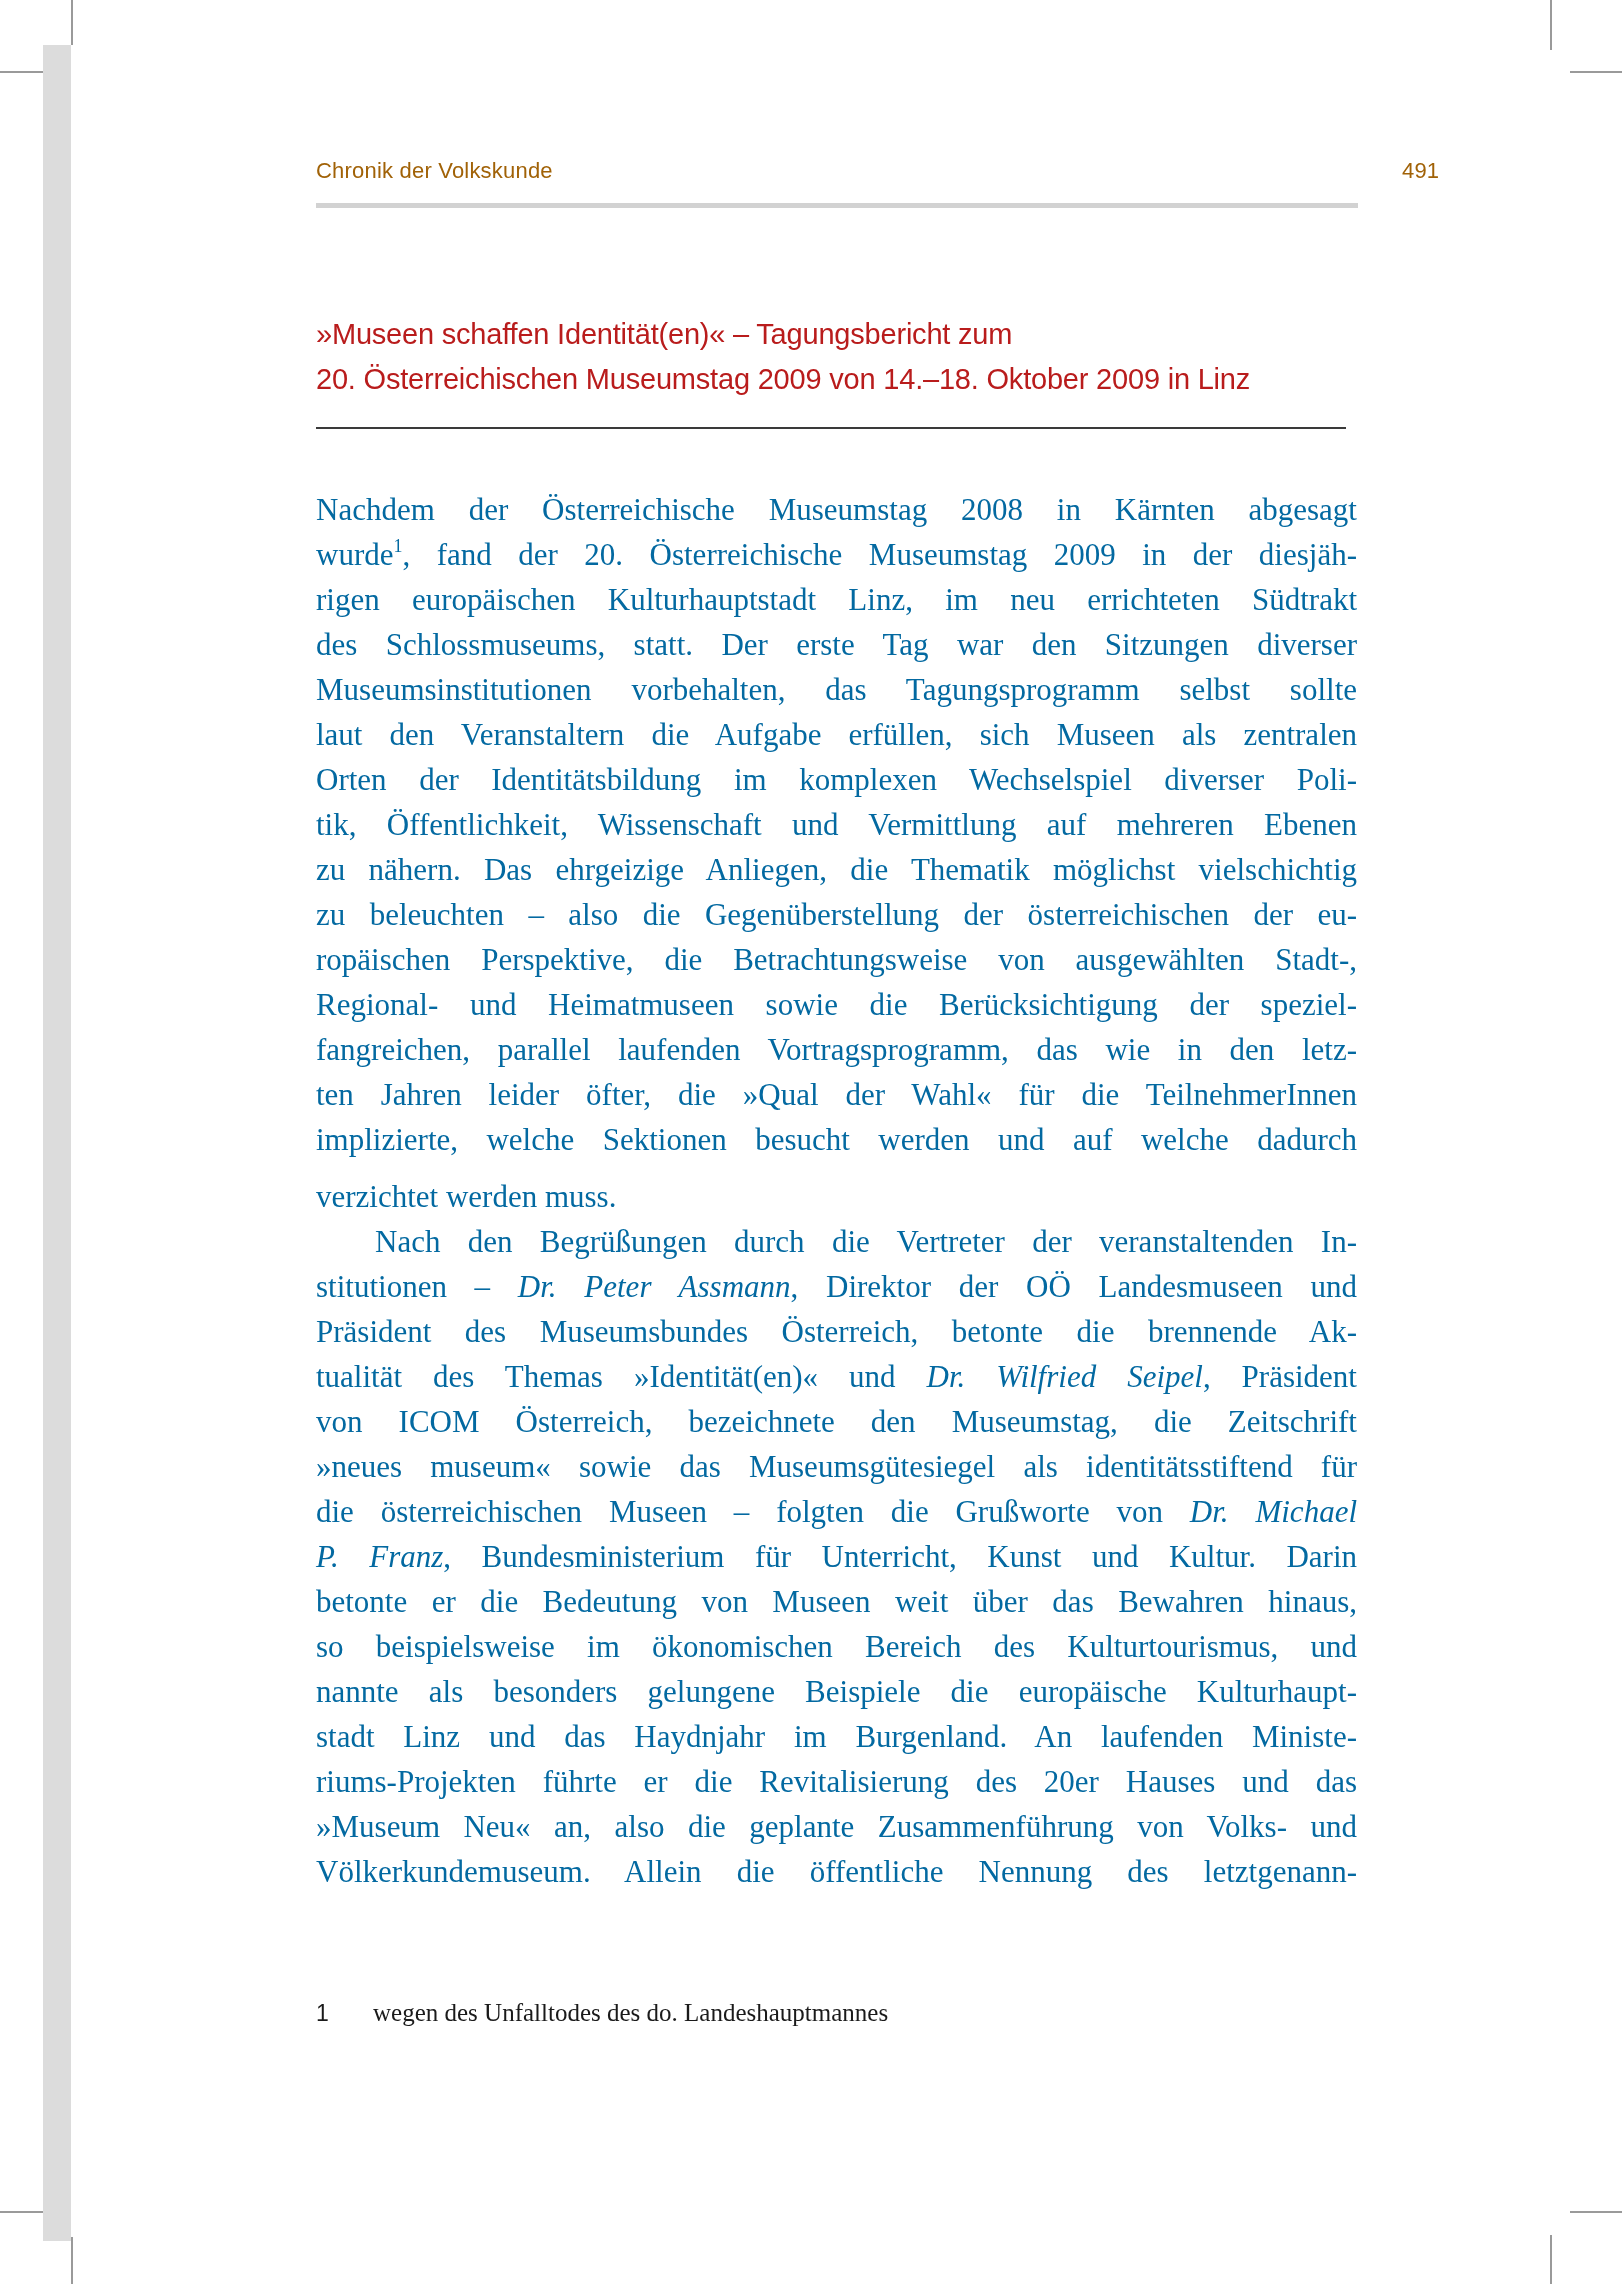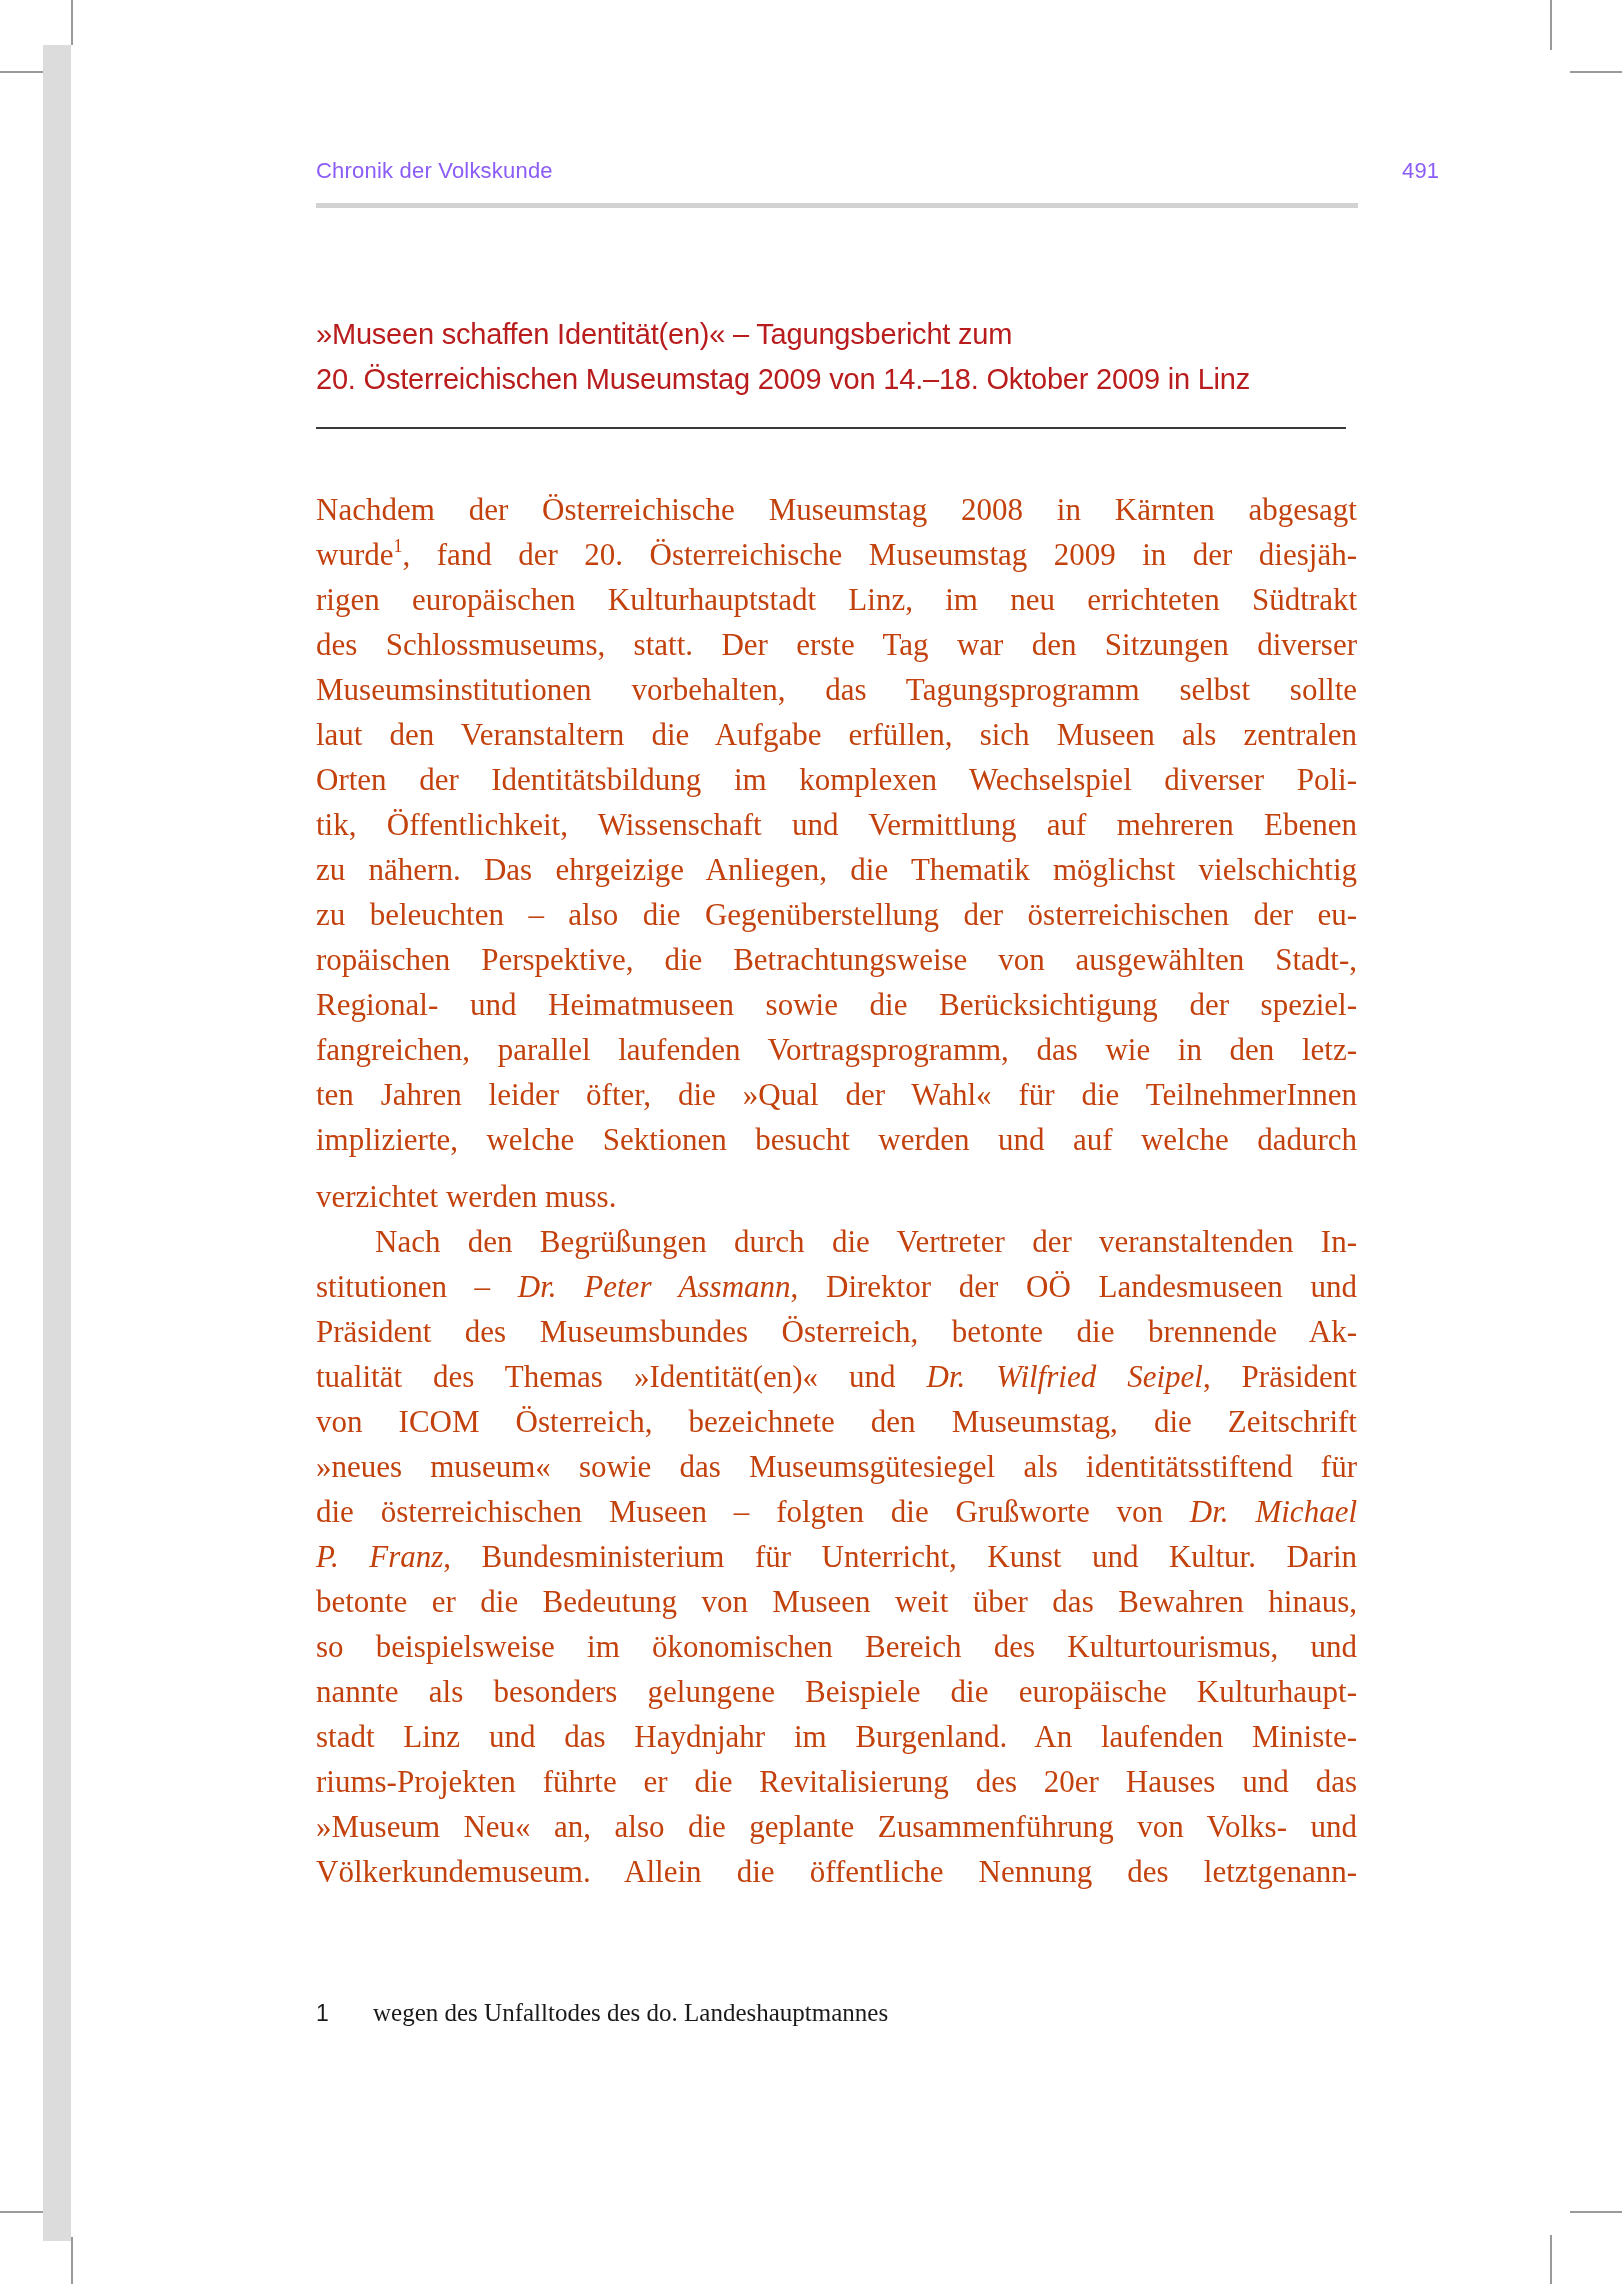--- a/index.html
+++ b/index.html
@@ -10,42 +10,42 @@
     color: #1a1a1a;
   }
   .crop { position: absolute; background: #9a9a9a; }
   .gutter-bar {
     position: absolute; left: 43px; top: 45px; width: 28px; height: 2196px;
     background: #dcdcdc;
   }
   .running-head {
     position: absolute; left: 316px; top: 158px; width: 1127px; height: 32px;
     font-family: "Liberation Sans", "DejaVu Sans", sans-serif;
-    font-size: 22px; color: #8b5cf6; letter-spacing: 0.2px;
+    font-size: 22px; color: #a16207; letter-spacing: 0.2px;
   }
   .running-head .title { position: absolute; left: 0; top: 0; }
   .running-head .page-num { position: absolute; left: 1086px; top: 0; }
   .head-rule {
     position: absolute; left: 316px; top: 203px; width: 1042px; height: 4.9px;
     background: #d2d2d2;
   }
   .article-title {
     position: absolute; left: 316px; top: 312px; width: 1054px;
     font-family: "Liberation Sans", "DejaVu Sans", sans-serif;
     font-size: 29px; line-height: 45px; color: #b91c1c;
     letter-spacing: -0.2px;
   }
   .article-title div { white-space: nowrap; }
   .title-rule {
     position: absolute; left: 316px; top: 427px; width: 1030px; height: 2.4px;
     background: #3a3a3a;
   }
   .body-text {
     position: absolute; left: 316px; top: 487px; width: 1041px;
-    font-size: 31px; line-height: 45px; color: #c2410c;
+    font-size: 31px; line-height: 45px; color: #0369a1;
   }
   .line {
     display: block; white-space: nowrap; text-align: justify;
     text-align-last: justify; height: 45px;
   }
   .line.last { text-align-last: left; margin-top: 12px; }
   .line.indent { padding-left: 59px; }
   i { font-style: italic; }
   sup { font-size: 18px; line-height: 0; vertical-align: 13px; }
   .footnote {

